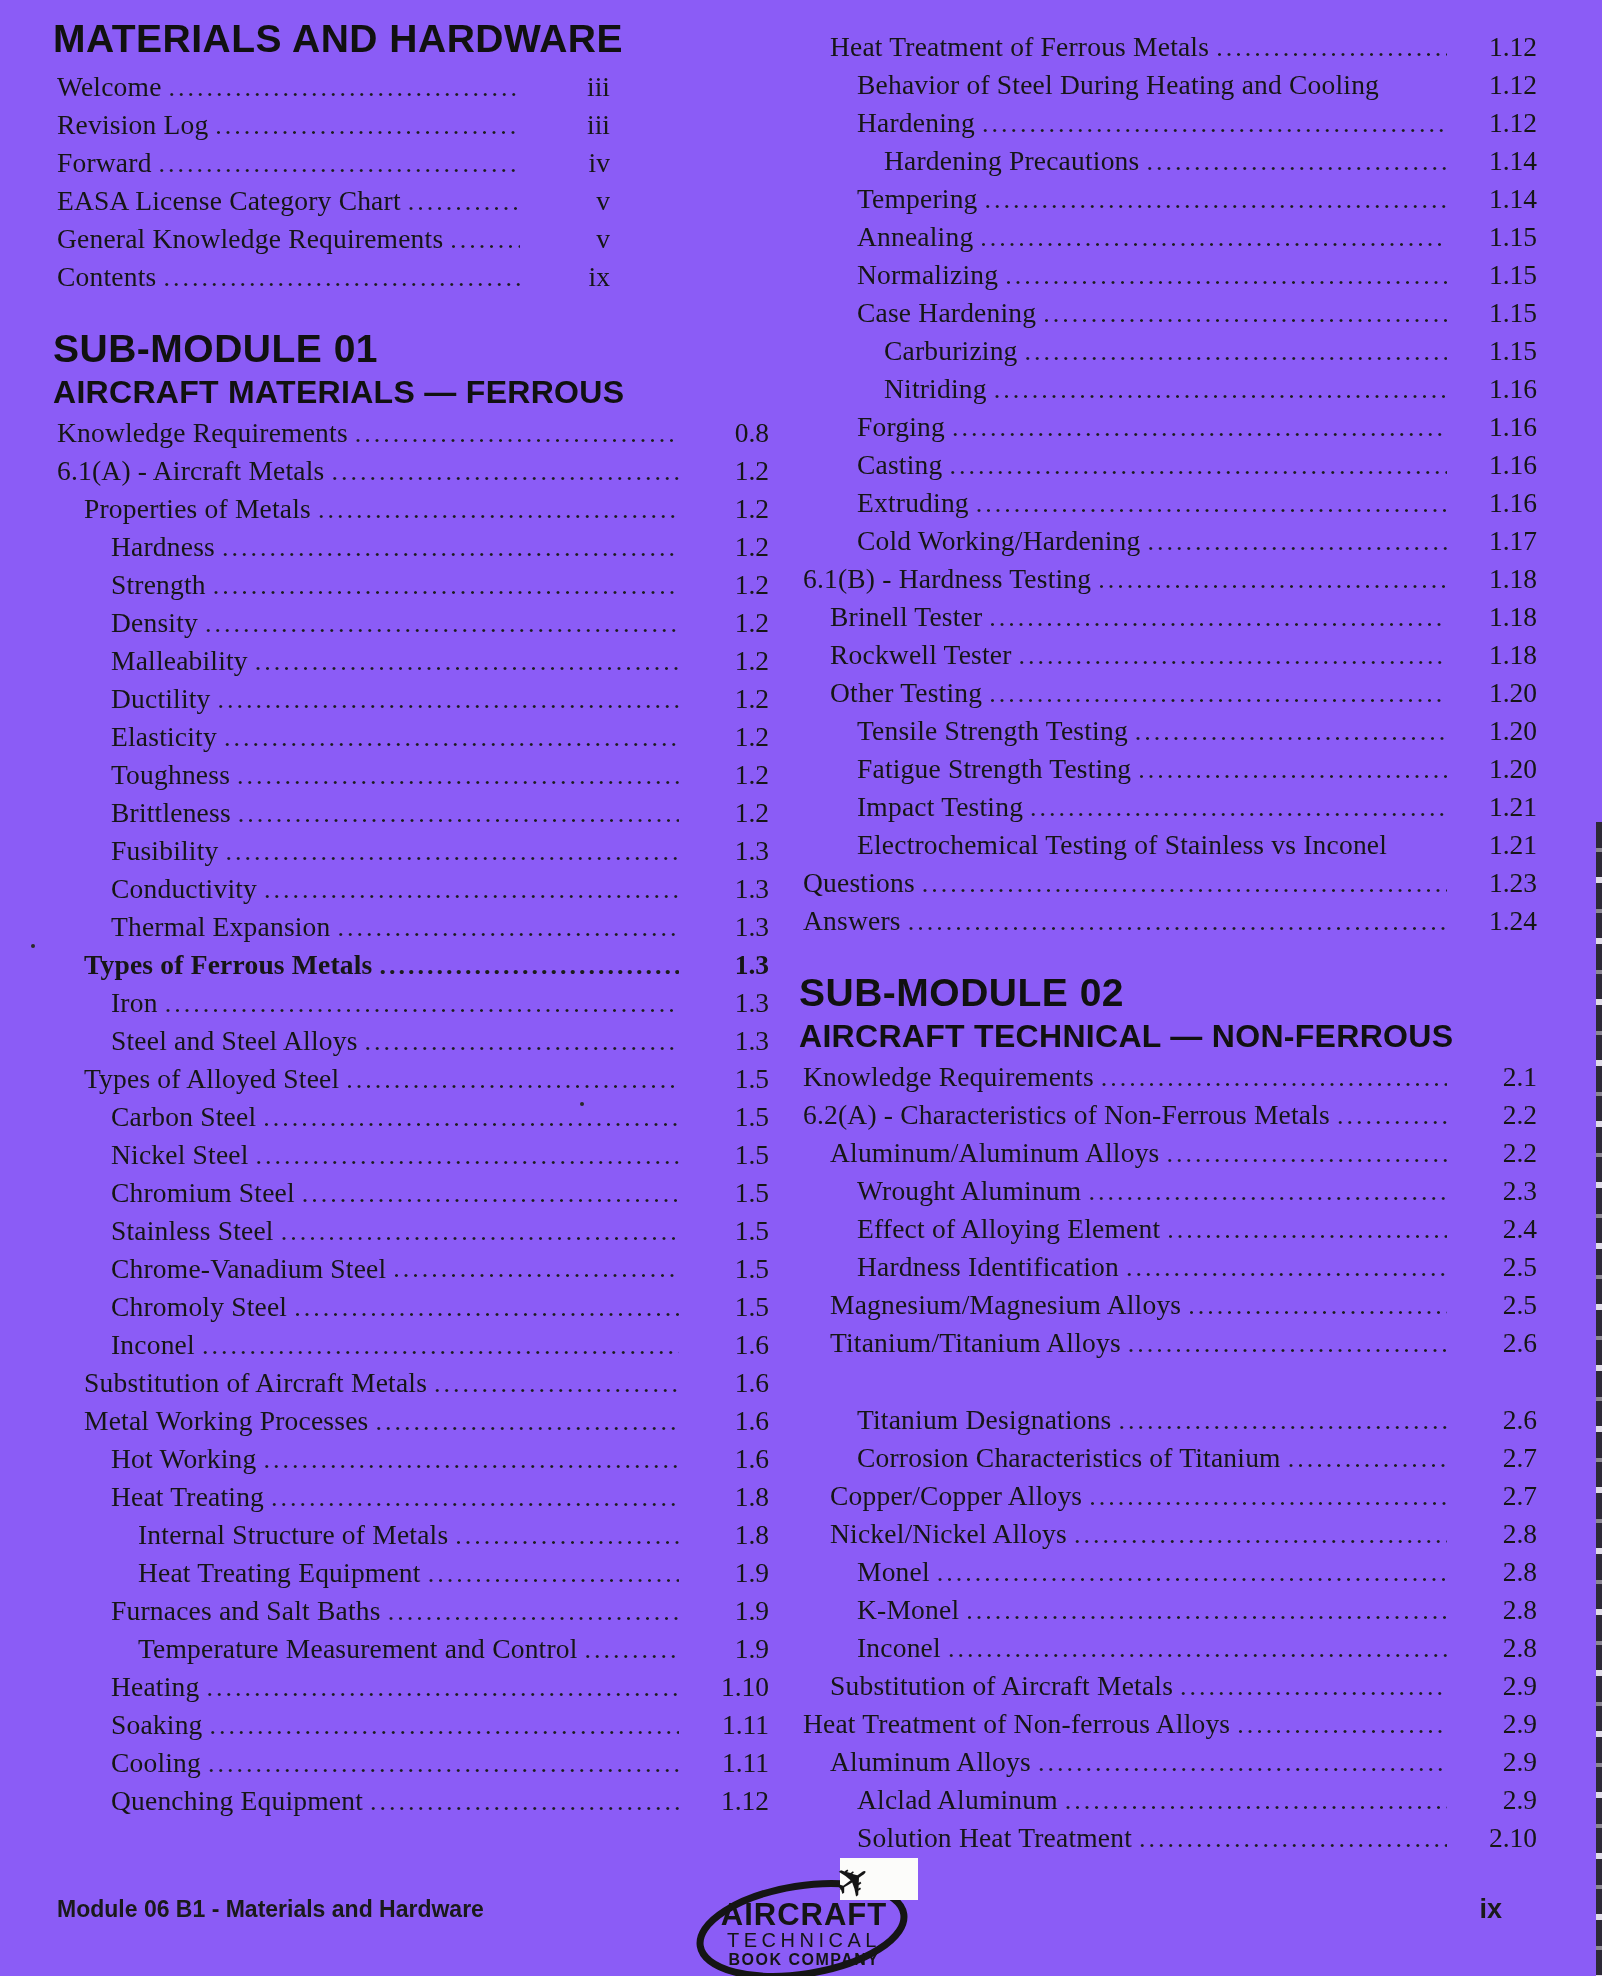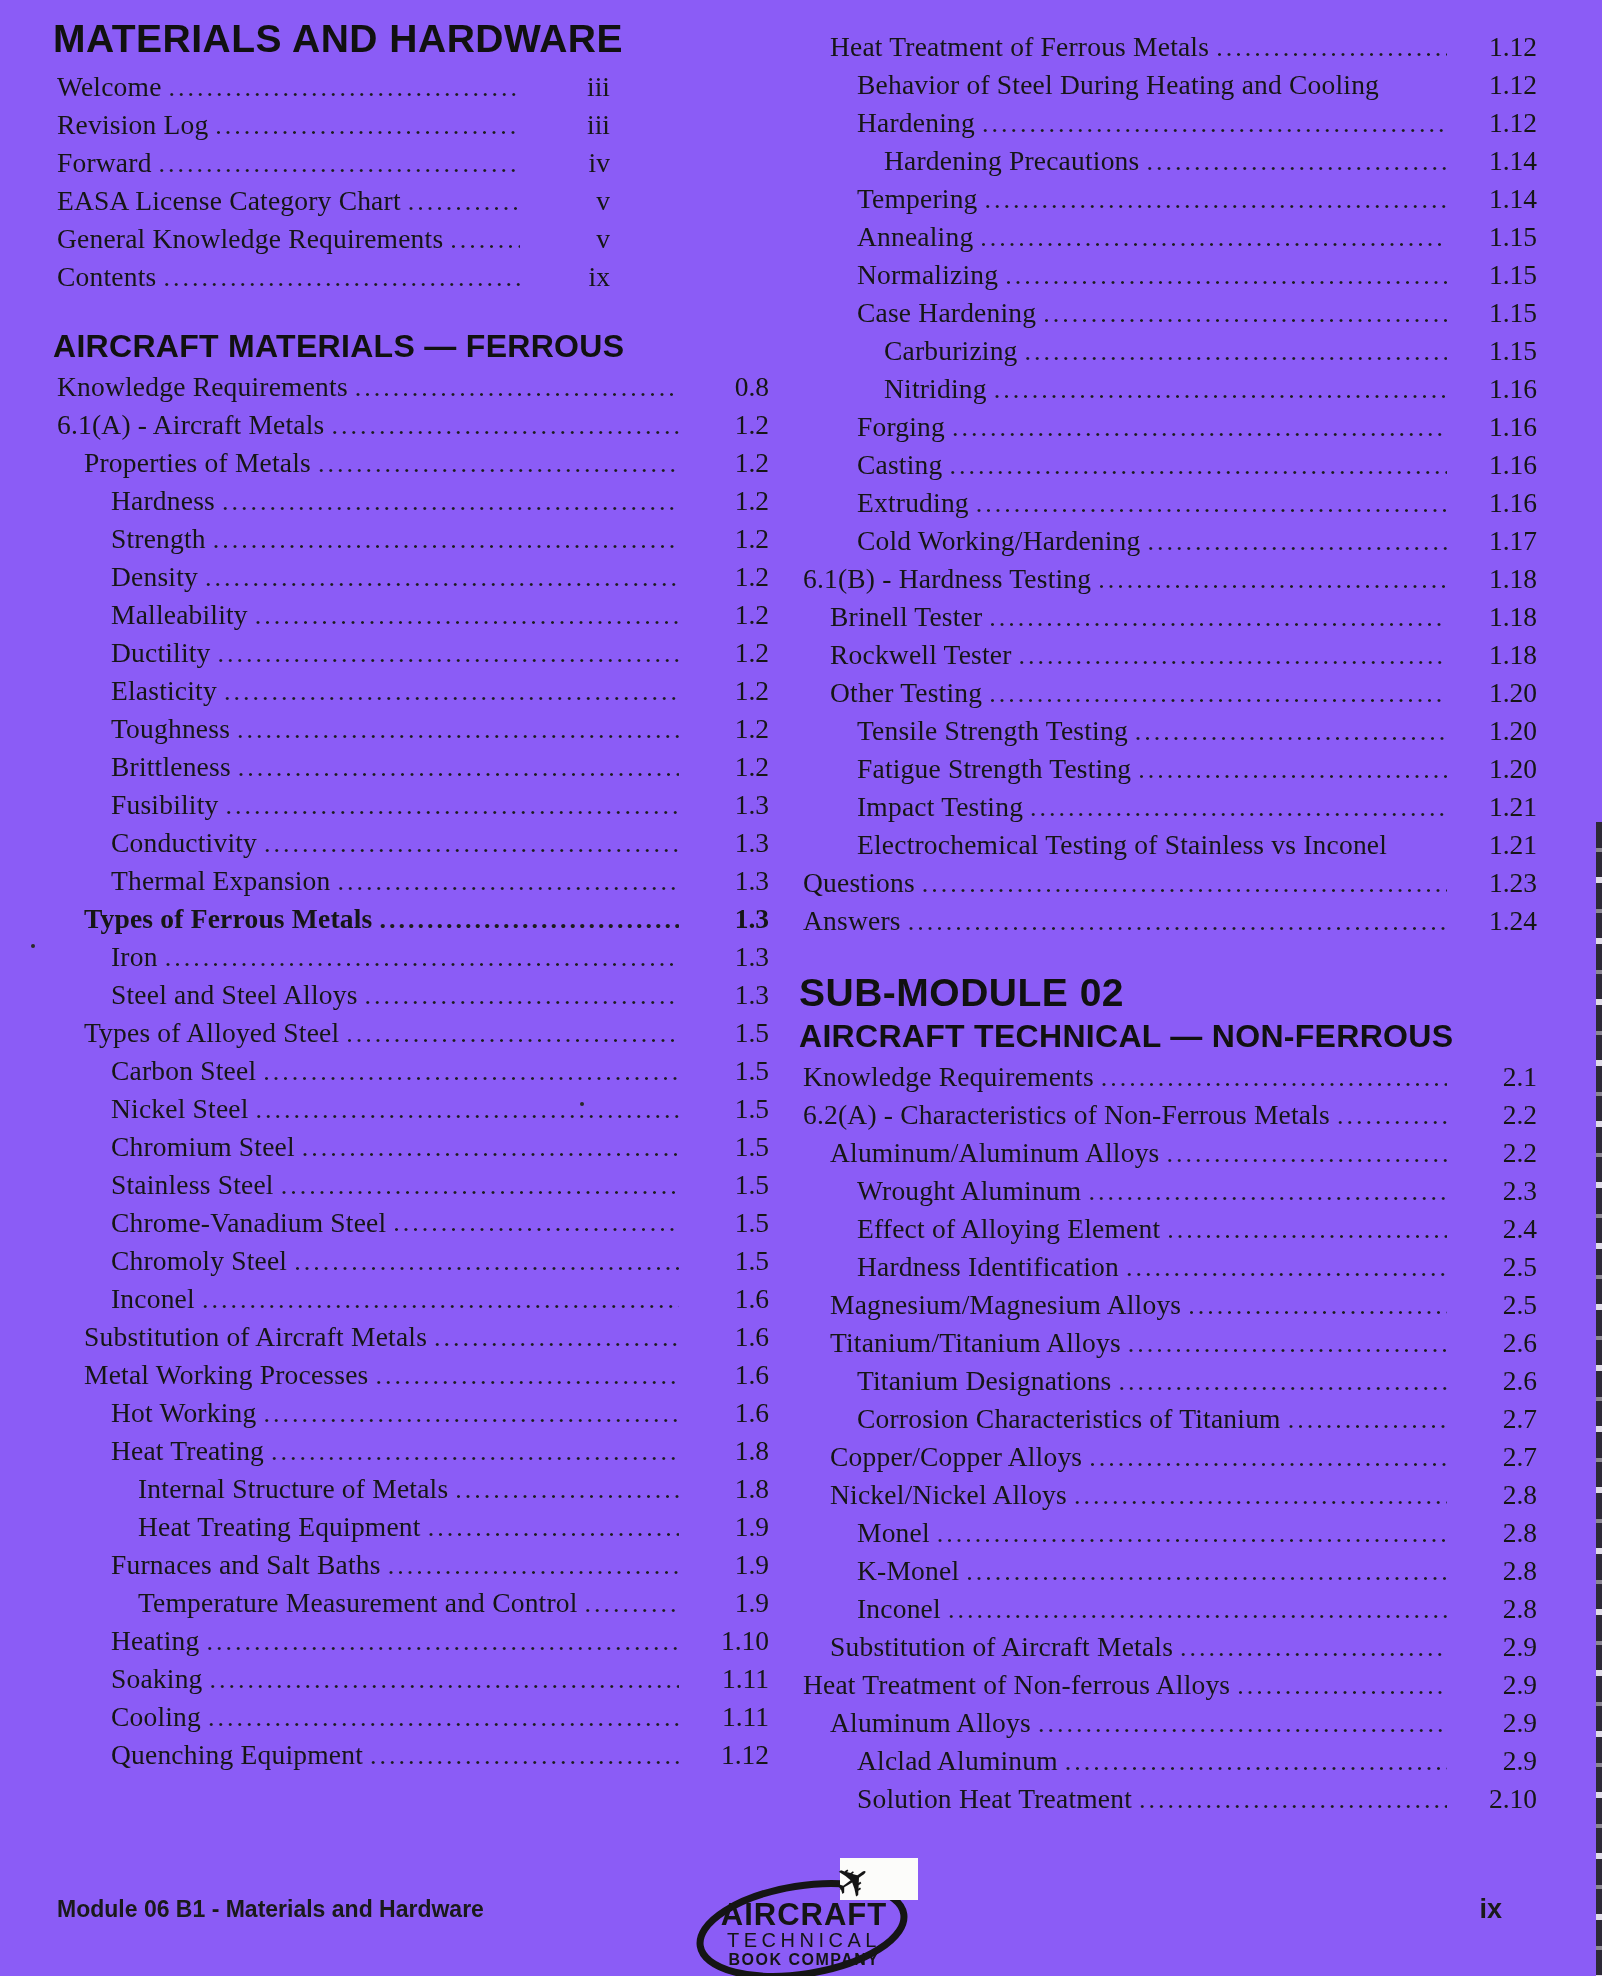--- a/index.html
+++ b/index.html
@@ -92,20 +92,21 @@
           <span class="dots"></span>
           <span class="pagenum">v</span>
         </div>
         <div class="row" style="padding-left: 0px;">
           <span class="label">Contents</span>
           <span class="dots"></span>
           <span class="pagenum">ix</span>
         </div>
       </div>
       <div class="module-heading">
+        <div class="mh1">SUB-MODULE 01</div>
         <div class="mh2">AIRCRAFT MATERIALS — FERROUS</div>
       </div>
       <div class="entries">
         <div class="row" style="padding-left: 0px;">
           <span class="label">Knowledge Requirements</span>
           <span class="dots"></span>
           <span class="pagenum">0.8</span>
         </div>
         <div class="row" style="padding-left: 0px;">
           <span class="label">6.1(A) - Aircraft Metals</span>
@@ -450,21 +451,21 @@
         <div class="row" style="padding-left: 27px;">
           <span class="label">Magnesium/Magnesium Alloys</span>
           <span class="dots"></span>
           <span class="pagenum">2.5</span>
         </div>
         <div class="row" style="padding-left: 27px;">
           <span class="label">Titanium/Titanium Alloys</span>
           <span class="dots"></span>
           <span class="pagenum">2.6</span>
         </div>
-        <div class="row" style="padding-left: 54px;">
+        <div class="row" style="padding-left: 54px; margin-top: 39px;">
           <span class="label">Titanium Designations</span>
           <span class="dots"></span>
           <span class="pagenum">2.6</span>
         </div>
         <div class="row" style="padding-left: 54px;">
           <span class="label">Corrosion Characteristics of Titanium</span>
           <span class="dots"></span>
           <span class="pagenum">2.7</span>
         </div>
         <div class="row" style="padding-left: 27px;">

